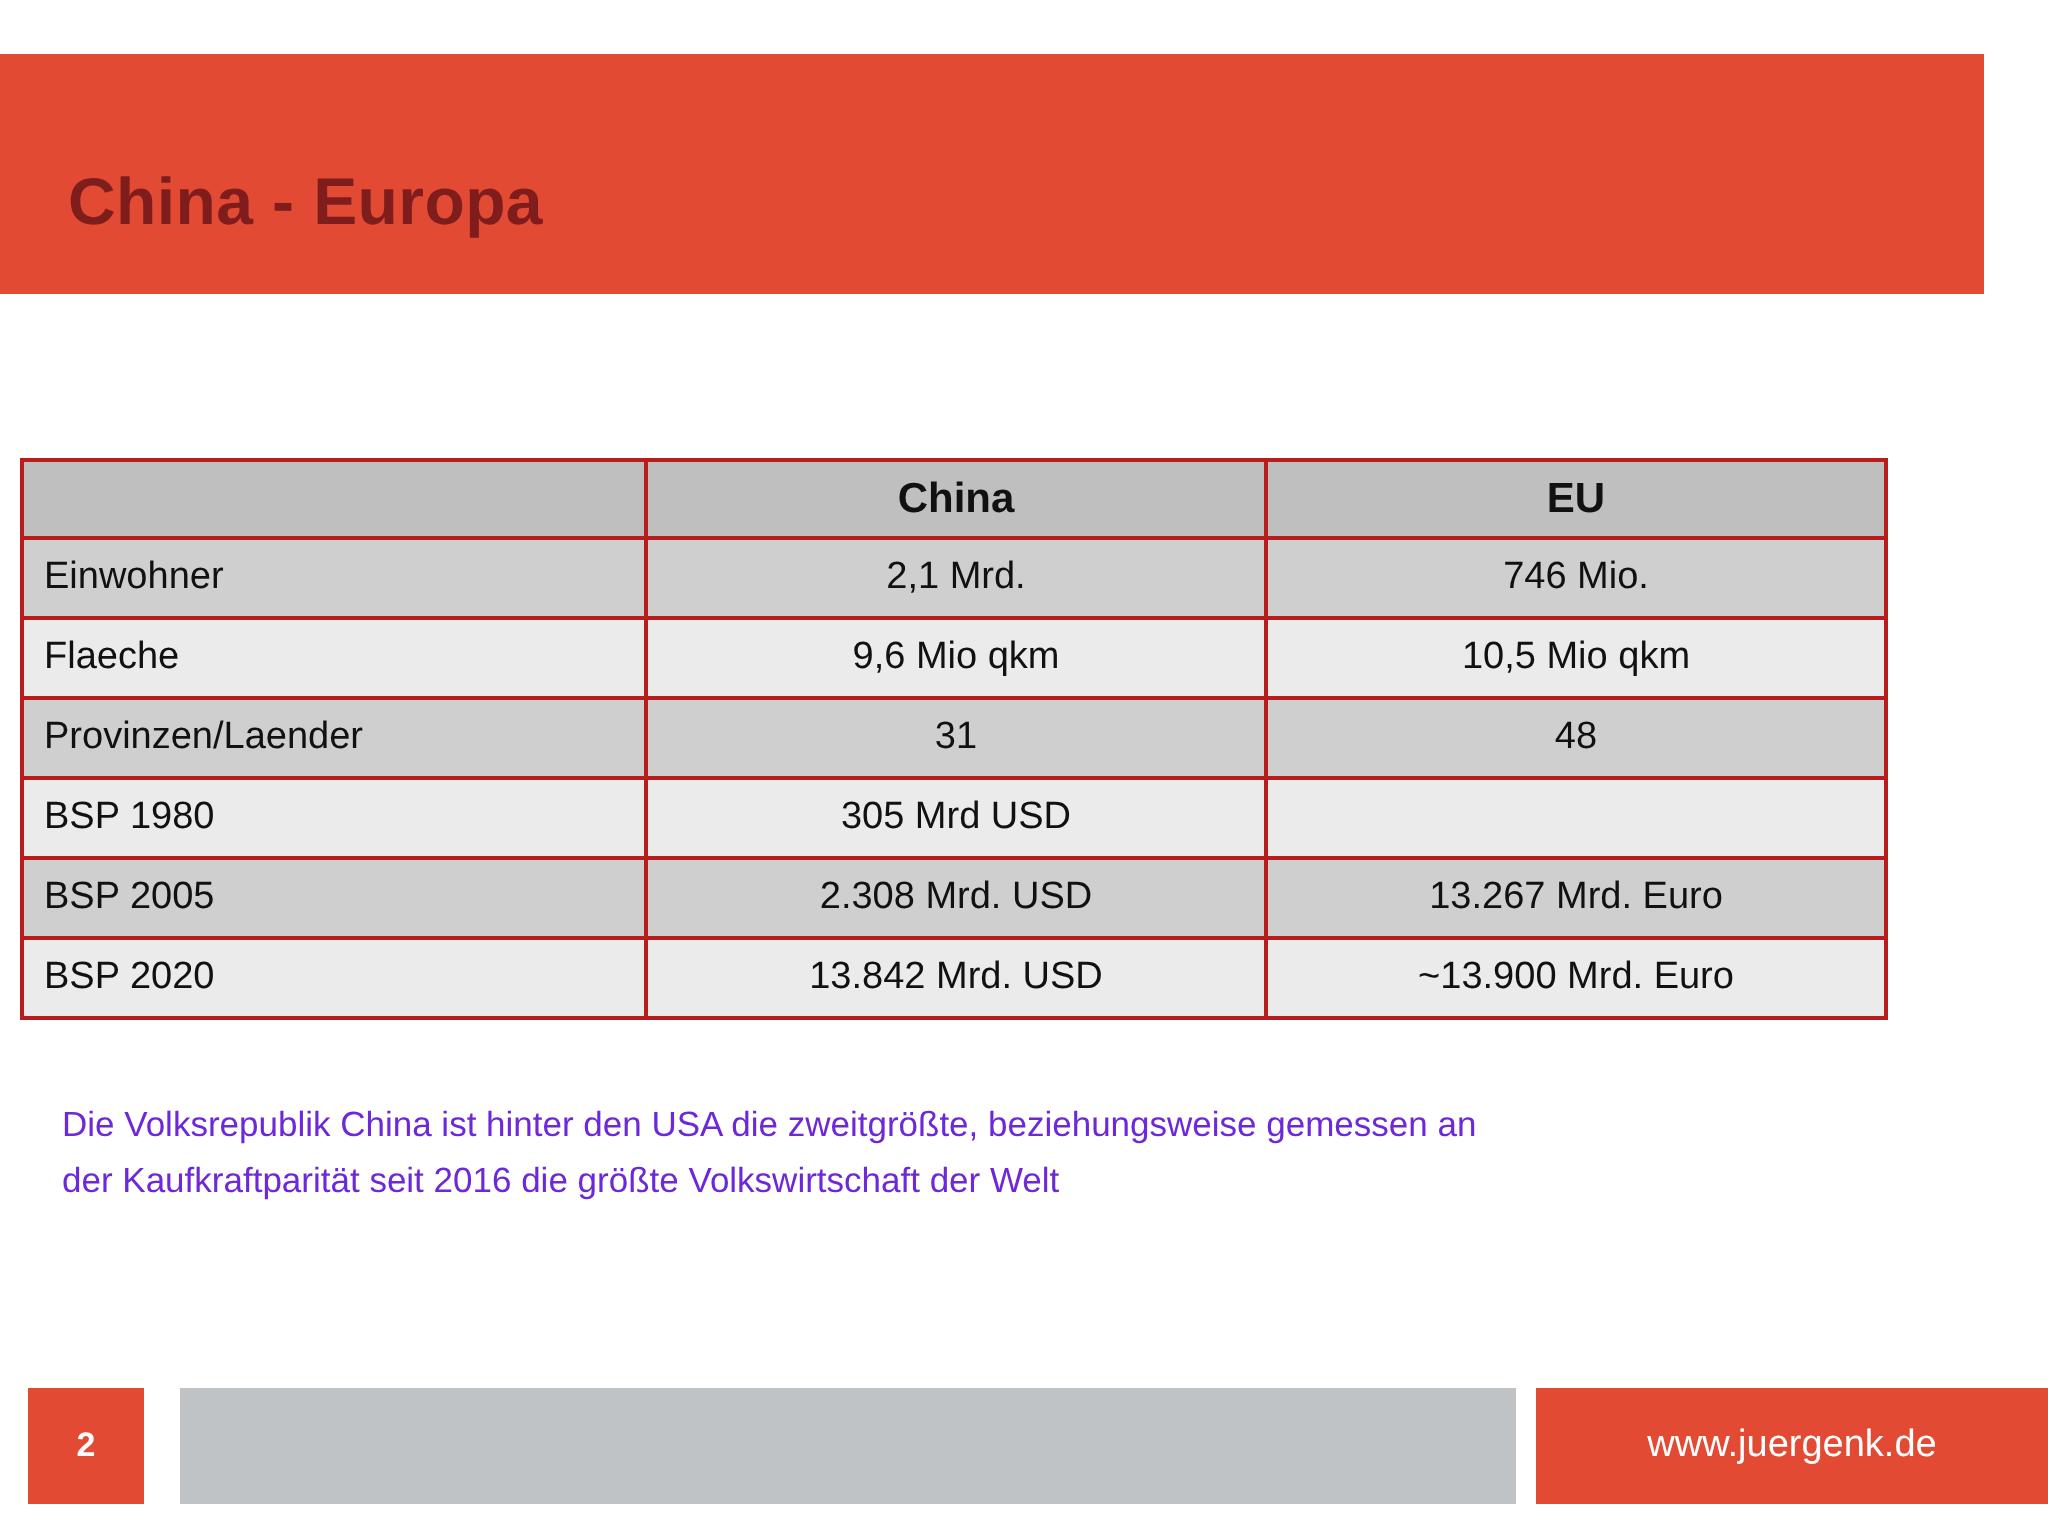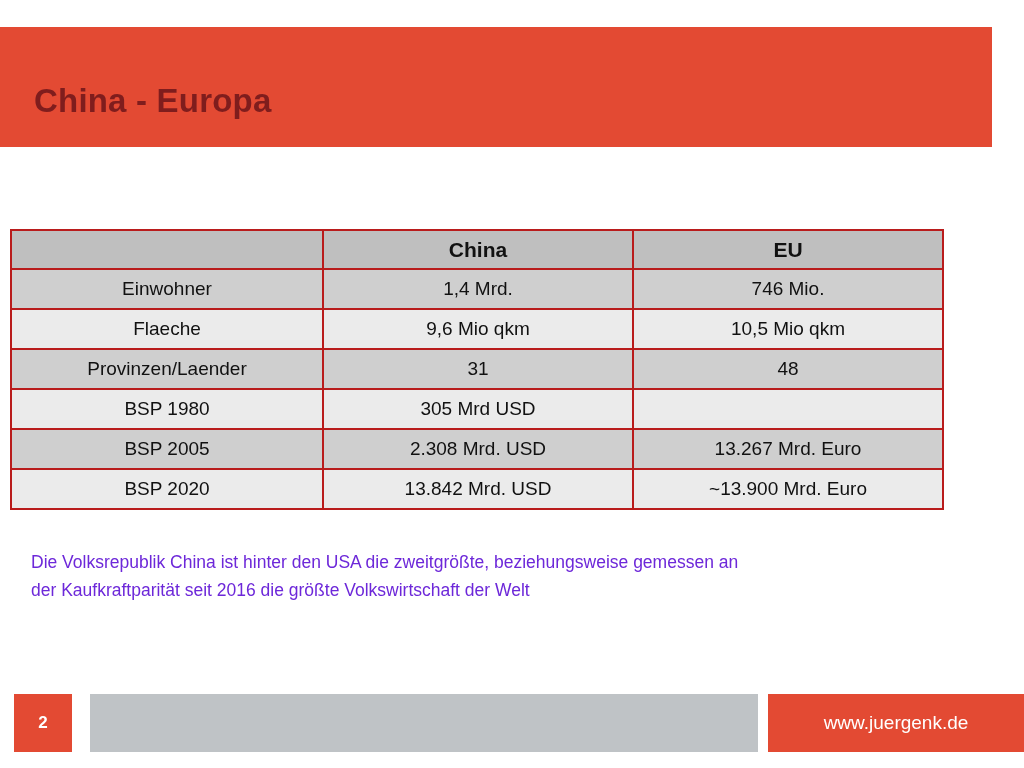--- a/index.html
+++ b/index.html
@@ -68,21 +68,21 @@
     font-weight: bold;
     font-size: 21px;
     text-align: center;
     height: 37px;
   }
   table.data thead th.corner {
     background: #bfbfbf;
   }
   tbody tr.odd td { background: #cfcfcf; }
   tbody tr.even td { background: #ebebeb; }
-  td.label { text-align: center; }
+  td.label { text-align: left; }
   td.val { text-align: center; }
 
   
   .caption {
     position: absolute;
     left: 31px;
     top: 548px;
     width: 900px;
     font-size: 17.5px;
     line-height: 28px;
@@ -146,21 +146,21 @@
       <thead>
         <tr>
           <th class="corner"></th>
           <th>China</th>
           <th>EU</th>
         </tr>
       </thead>
       <tbody>
         <tr class="odd">
           <td class="label">Einwohner</td>
-          <td class="val">1,4 Mrd.</td>
+          <td class="val">2,1 Mrd.</td>
           <td class="val">746 Mio.</td>
         </tr>
         <tr class="even">
           <td class="label">Flaeche</td>
           <td class="val">9,6 Mio qkm</td>
           <td class="val">10,5 Mio qkm</td>
         </tr>
         <tr class="odd">
           <td class="label">Provinzen/Laender</td>
           <td class="val">31</td>

